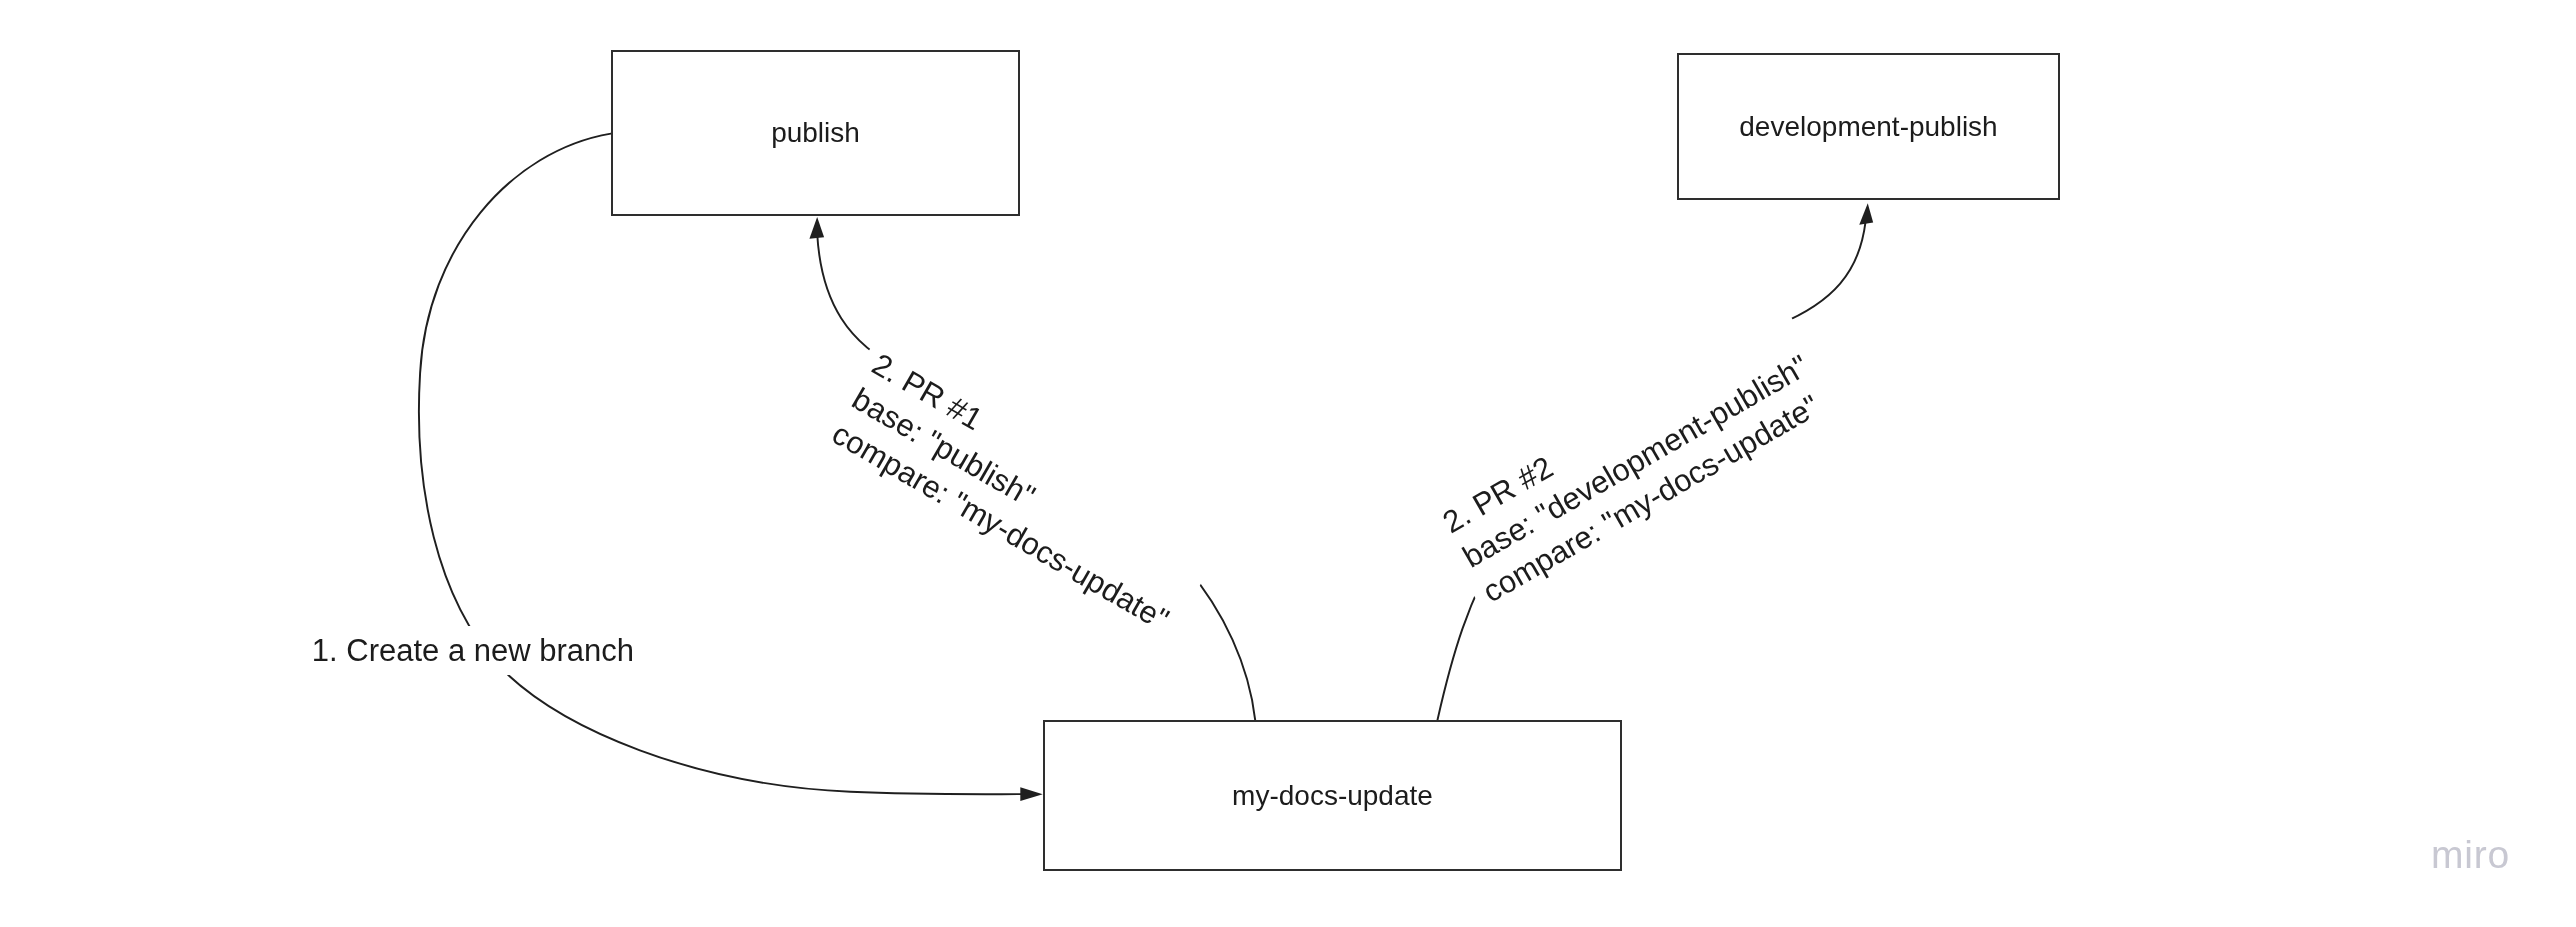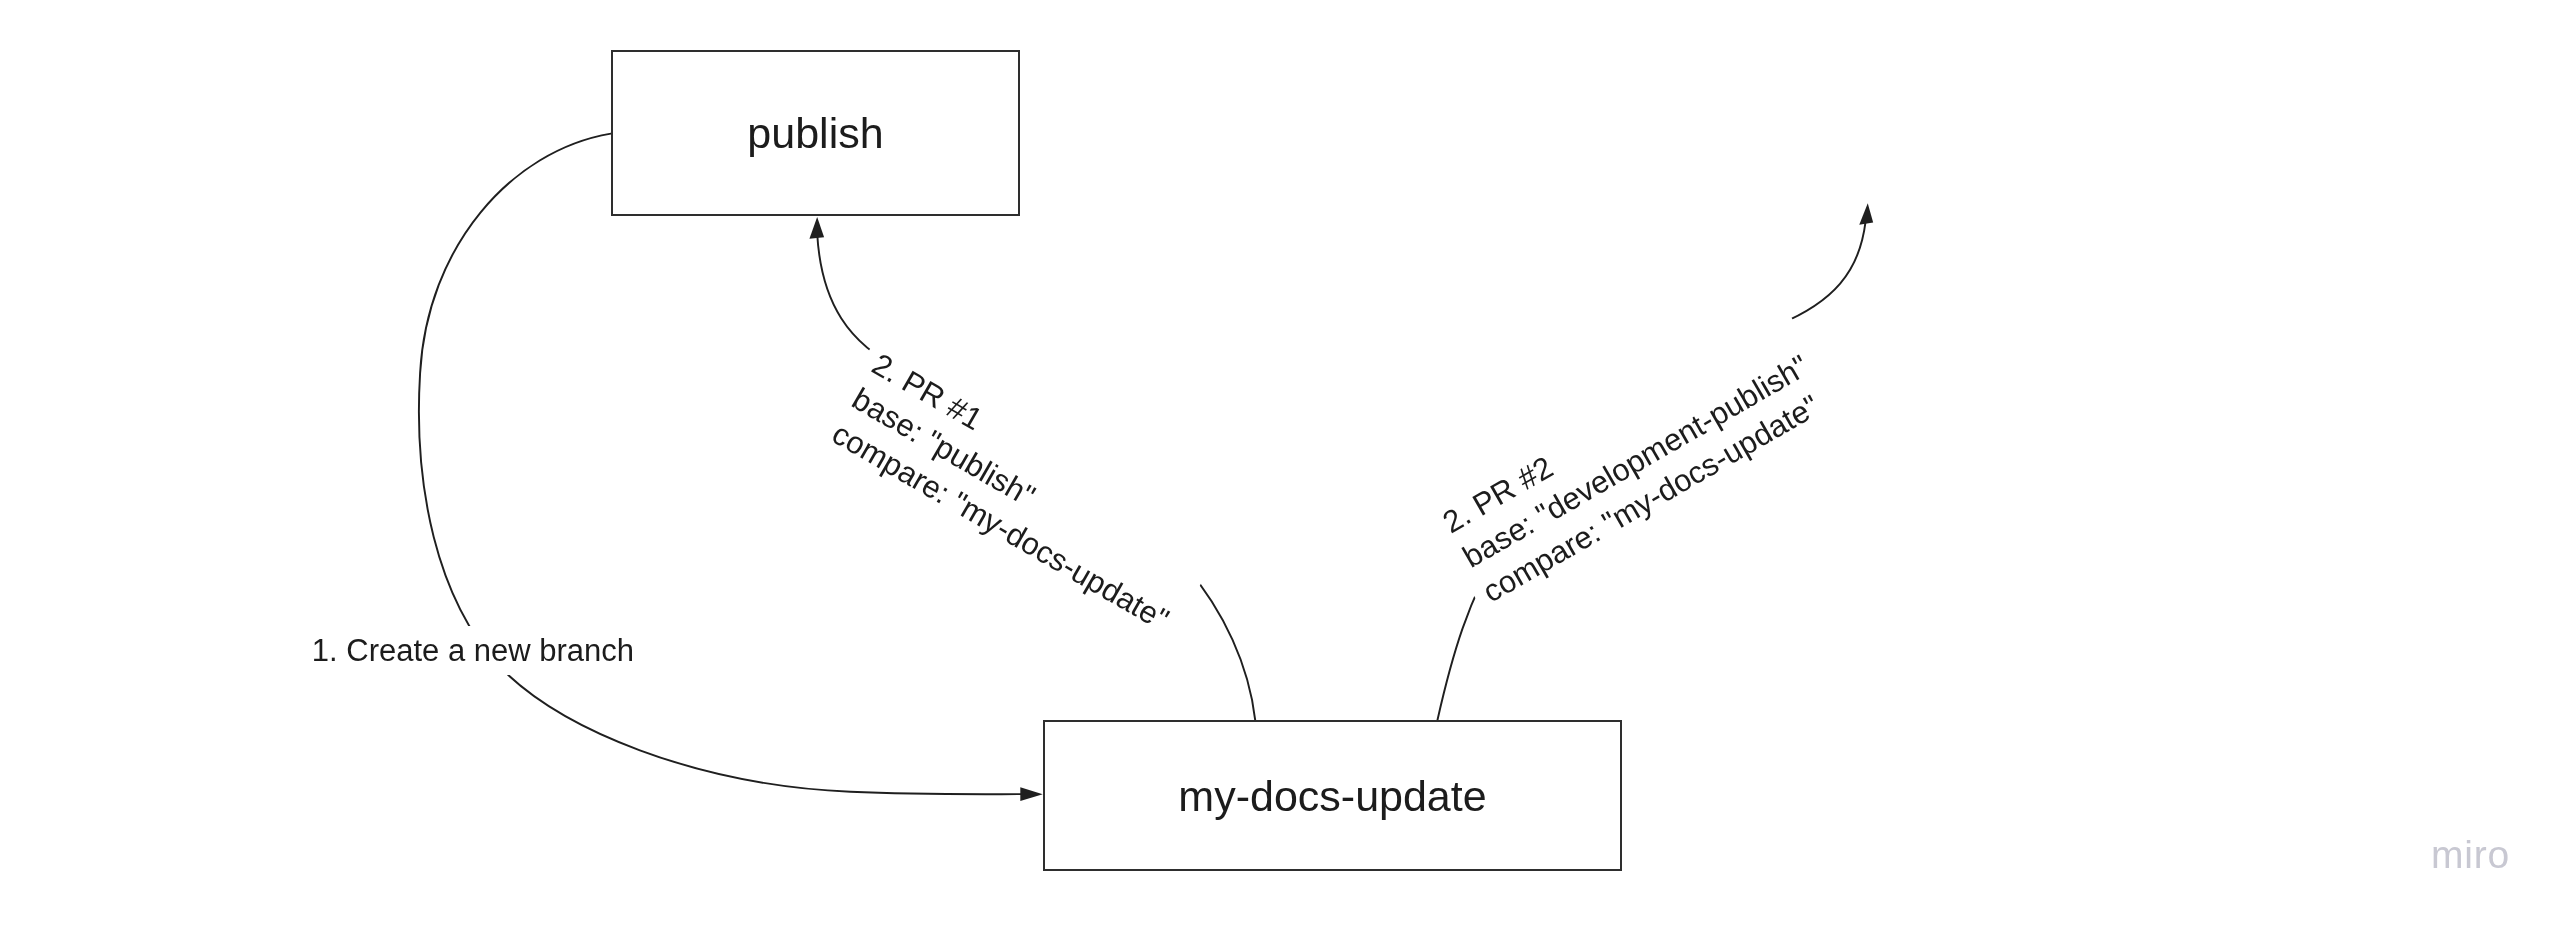--- a/index.html
+++ b/index.html
@@ -30,21 +30,21 @@
   .node {
     position: absolute;
     box-sizing: border-box;
     background: #ffffff;
     border: 2.3px solid var(--border, #2e2e2e);
     display: flex;
     flex-direction: column;
     align-items: center;
     justify-content: center;
     text-align: center;
-    font-size: 43px;
+    font-size: 28px;
     line-height: 42px;
     z-index: 3;
     white-space: nowrap;
   }
   #node-publish        { left: 611px;  top: 50px;  width: 409px; height: 166px; }
   #node-dev-publish    { left: 1677px; top: 53px;  width: 383px; height: 147px; }
   #node-my-docs-update { left: 1043px; top: 720px; width: 579px; height: 151px; }
 
   .edge-label {
     position: absolute;
@@ -92,20 +92,23 @@
     <g>
       <path class="curve" d="M 1860 932 C 1879 848, 1899 778, 1946 698 C 2030 558, 2182 470, 2302 420 C 2372 391, 2406 352, 2414 288"></path>
       <polygon class="head" points="2417,263 2406,291 2424,288"></polygon>
     </g>
   </svg>
 
   <div class="node" id="node-publish">
     <div>publish</div>
   </div>
 
+  <div class="node" id="node-dev-publish">
+    <div>development-publish</div>
+  </div>
 
   <div class="node" id="node-my-docs-update">
     <div>my-docs-update</div>
   </div>
 
   <div class="edge-label" id="label-create-branch">
     <div>1. Create a new branch</div>
   </div>
 
   <div class="edge-label" id="label-pr1">

